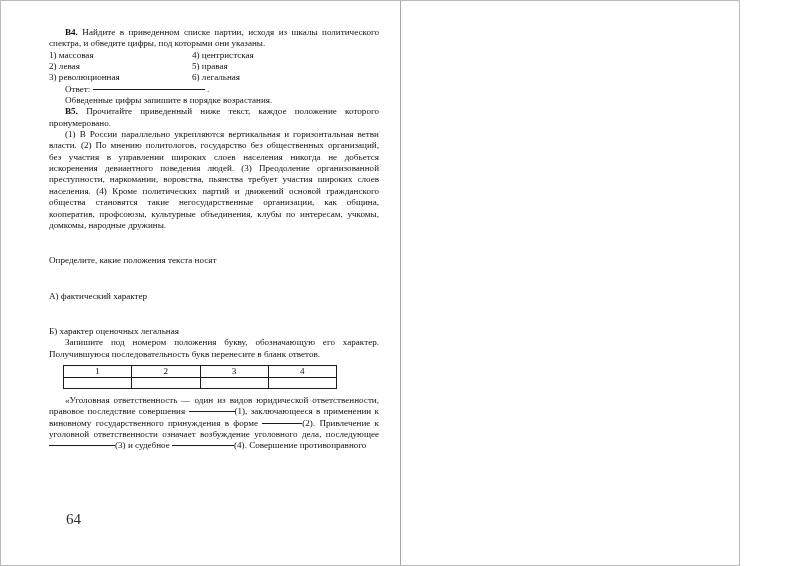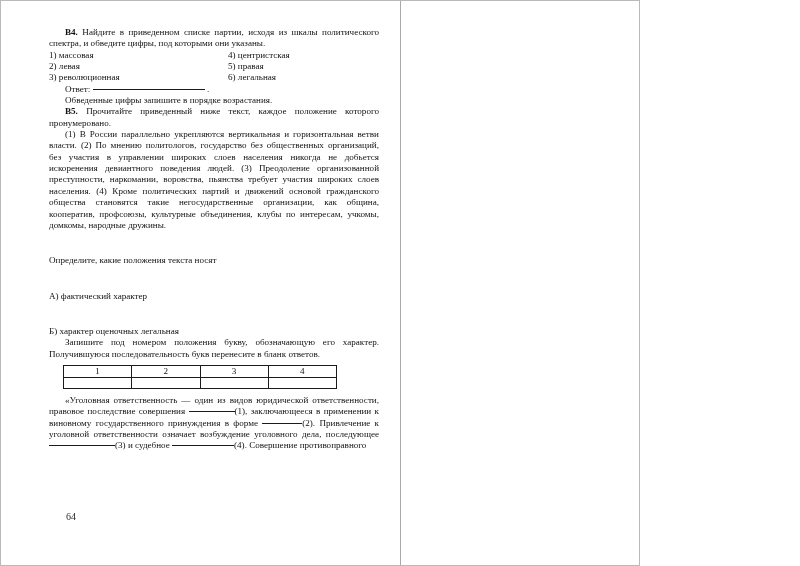--- a/index.html
+++ b/index.html
@@ -2,21 +2,21 @@
 <html><head>
 <meta charset="utf-8">
 <style>
   html, body {
     margin: 0;
     padding: 0;
     background: #ffffff;
   }
   #page {
     position: relative;
-    width: 640px;
+    width: 740px;
     height: 566px;
     background: #ffffff;
     border: 1px solid #b9b9b9;
     box-sizing: border-box;
     overflow: hidden;
     font-family: "Liberation Serif", "DejaVu Serif", serif;
     color: #121212;
   }
   
   #gutter {
@@ -54,21 +54,20 @@
   }
   p.ind { text-indent: 16px; }
   p.noind { text-indent: 0; margin-top: 24px; }
 
   .lbl { font-weight: bold; }
 
   
   .opt-row {
     display: flex;
     text-indent: 0;
-    gap: 36px;
   }
   .opt-row > span:first-child { width: 143px; flex: none; }
   .opt-row > span:last-child  { flex: 1; }
   .opt-single { text-indent: 0; }
 
   
   .blank {
     display: inline-block;
     border-bottom: 1.3px solid #1b1b1b;
     vertical-align: 2px;
@@ -94,21 +93,21 @@
     height: 10px;
     padding: 0;
   }
   table.ansgrid tr.hdr td { height: 11px; }
   table.ansgrid tr.blankrow td { height: 10px; }
   table.t4 { width: 274px; }
   .spacer-m { height: 6px; }
 
   .folio {
     position: absolute;
-    font-size: 10px;
+    font-size: 15px;
     color: #2a2a2a;
   }
   #folio-left  { left: 65px;  top: 510px; }
 </style>
 </head>
 <body>
 
 <div id="page">
 
   <div id="gutter"></div>

